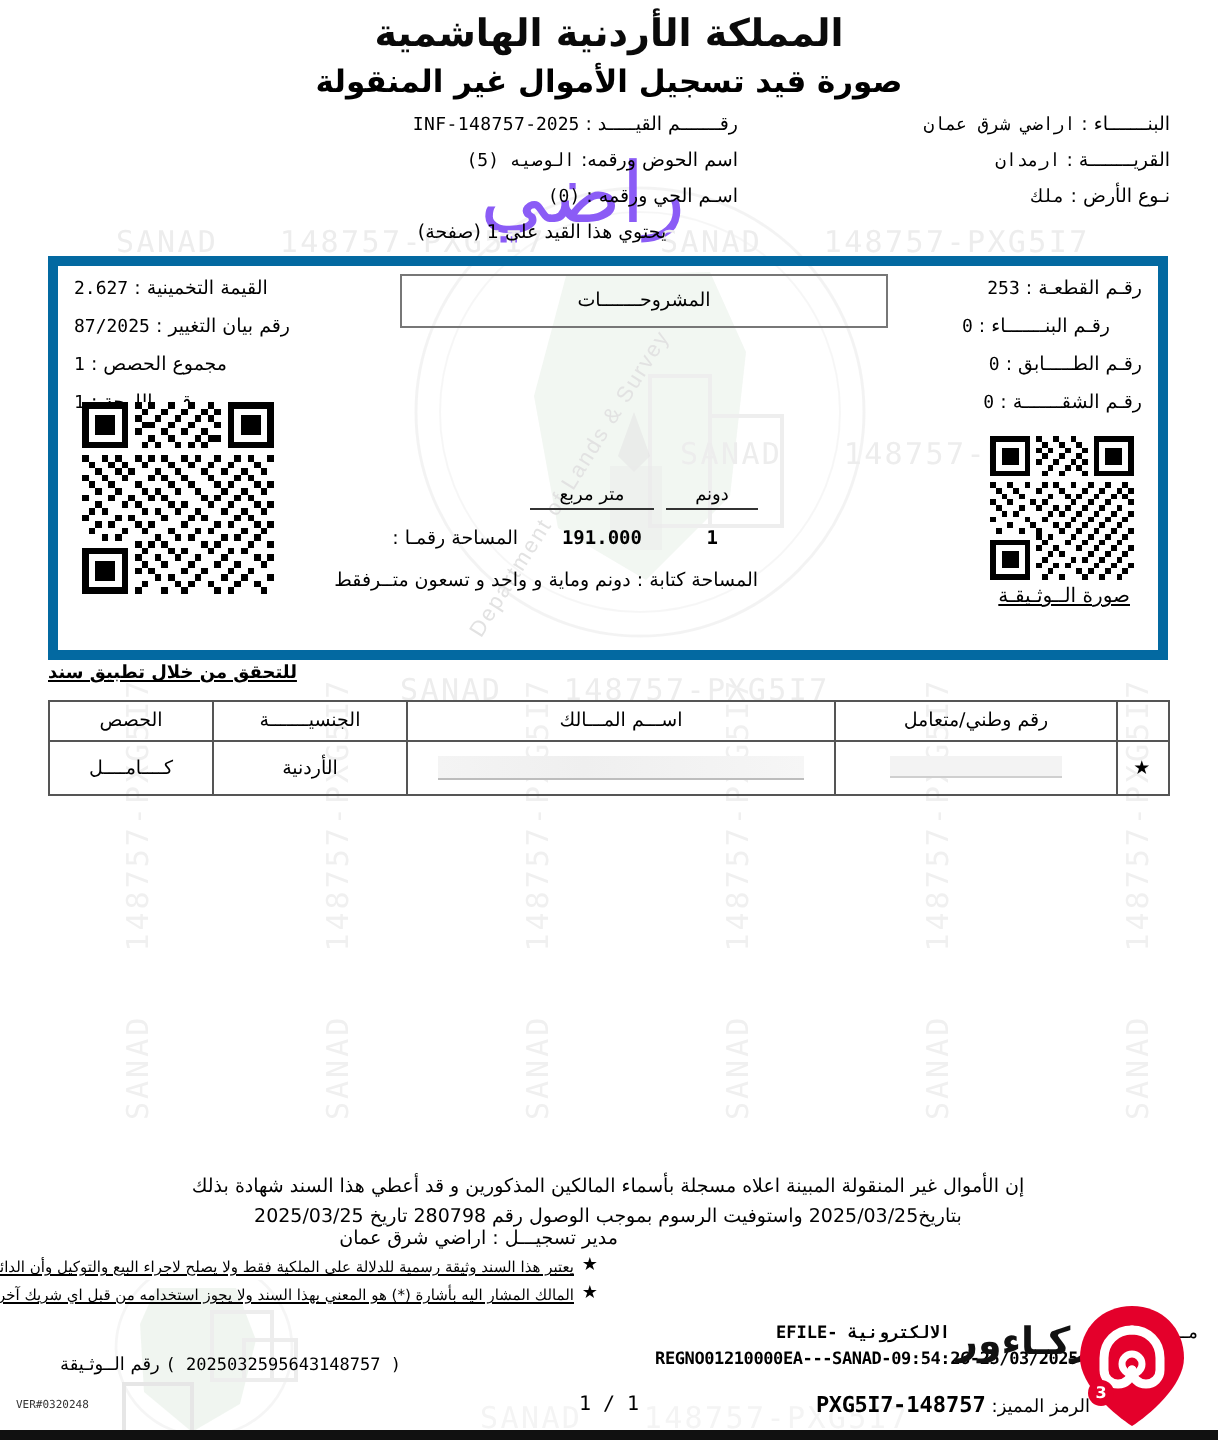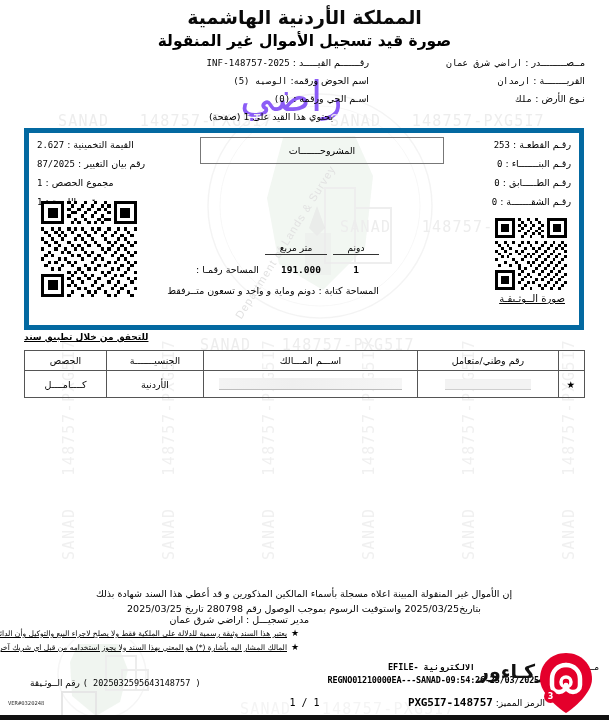--- a/index.html
+++ b/index.html
@@ -353,21 +353,21 @@
 </div>
 
 <div id="page-frame"></div>
 
 <div id="content">
 
   <div class="kingdom-title">المملكة الأردنية الهاشمية</div>
   <div class="doc-title">صورة قيد تسجيل الأموال غير المنقولة</div>
 
   <div class="hdr-row" style="right:24px; top:57px;">
-    <span class="lbl">مــصـــــــــدر :</span>
+    <span class="lbl">البنـــــــاء :</span>
     <span class="val">اراضي شرق عمان</span>
   </div>
   <div class="hdr-row" style="right:24px; top:75px;">
     <span class="lbl">القريــــــــة :</span>
     <span class="val">ارمدان</span>
   </div>
   <div class="hdr-row" style="right:24px; top:93px;">
     <span class="lbl">نـوع الأرض :</span>
     <span class="val">ملك</span>
   </div>
@@ -388,21 +388,21 @@
   <div class="pages-line">يحتوي هذا القيد على   1  (صفحة)</div>
 
   <div id="main-box">
 
     <div id="annot-box">المشروحـــــــات</div>
 
     <div class="field" style="right:8px; top:6px;">
       <span class="dotlbl">رقـم القطعـة :</span>
       <span class="val">253</span>
     </div>
-    <div class="field" style="right:8px; top:25px;text-align:center;">
+    <div class="field" style="right:24px; top:25px;text-align:center;">
       <span class="dotlbl">رقـم البنـــــــاء :</span>
       <span class="val">0</span>
     </div>
     <div class="field" style="right:8px; top:44px;">
       <span class="dotlbl">رقـم الطـــــابق :</span>
       <span class="val">0</span>
     </div>
     <div class="field" style="right:8px; top:63px;">
       <span class="dotlbl">رقـم الشقـــــــة :</span>
       <span class="val">0</span>

